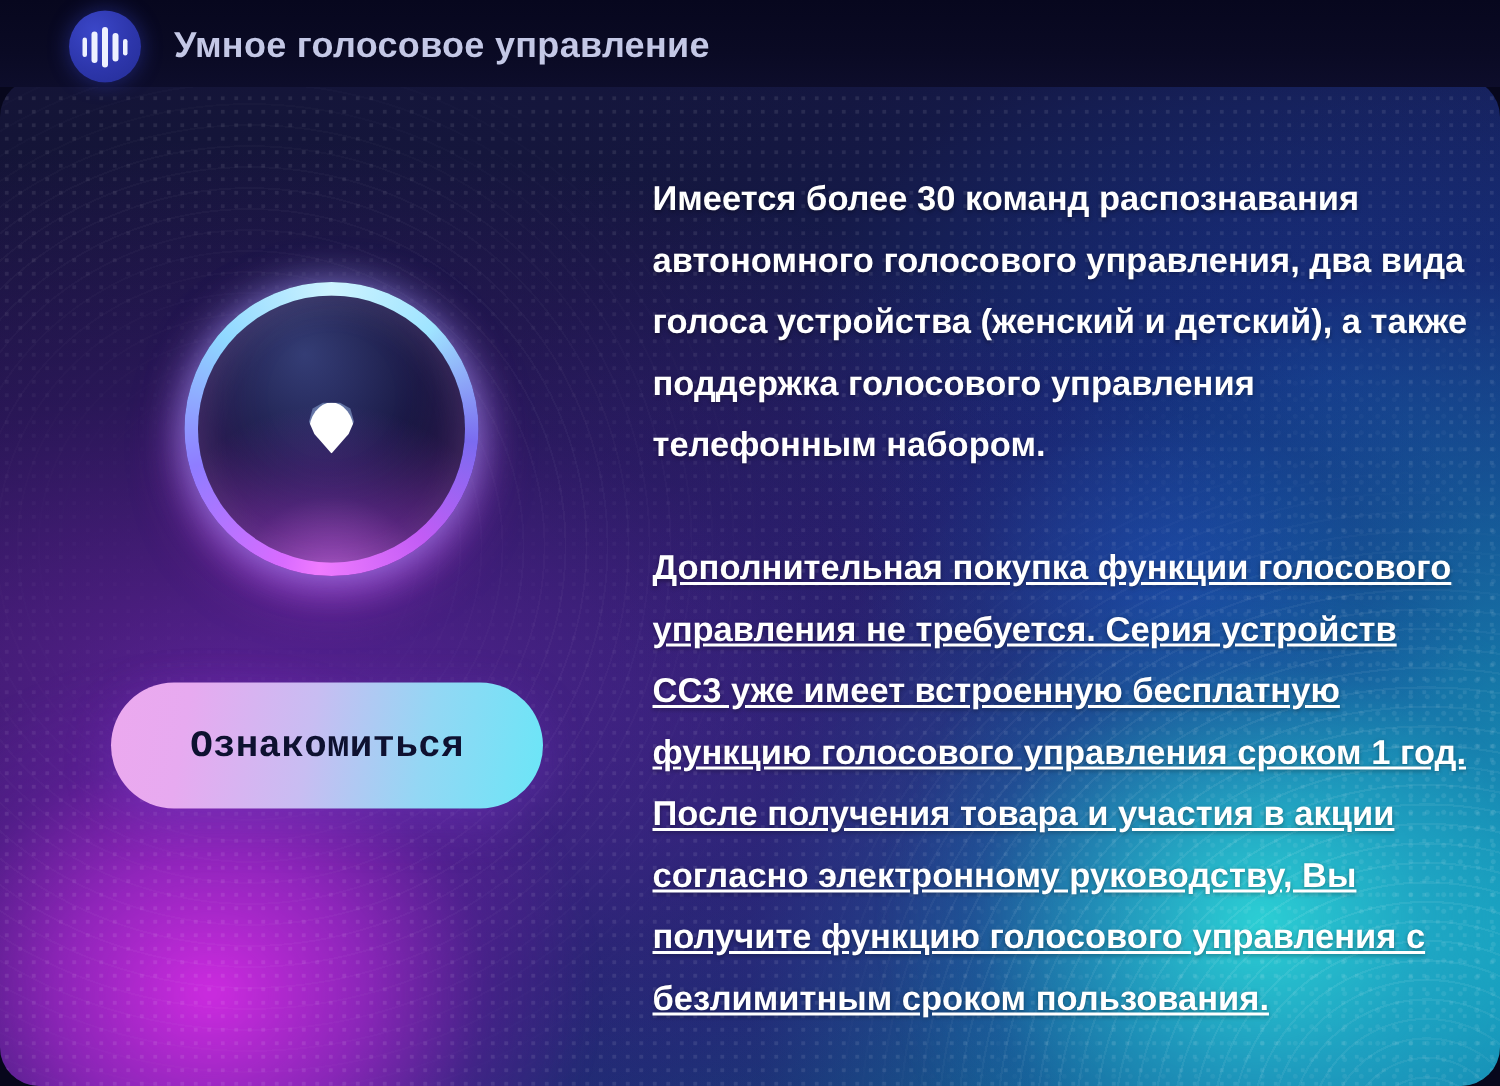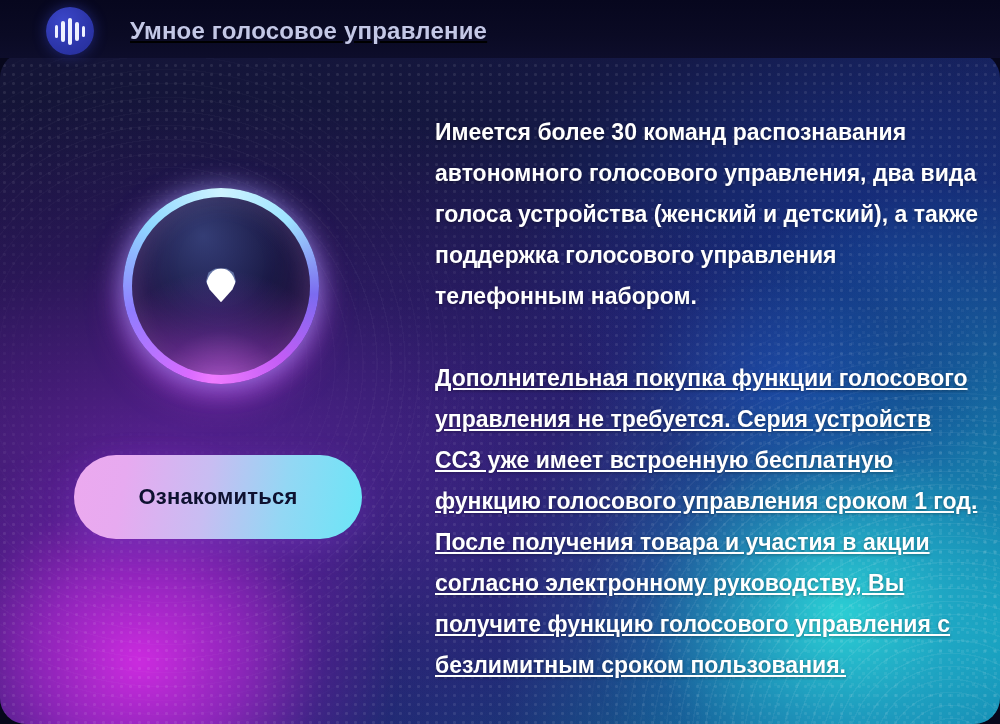--- a/index.html
+++ b/index.html
@@ -64,22 +64,22 @@
     position:absolute;left:-260px;top:-120px;width:820px;height:900px;
     background:repeating-radial-gradient(circle at 52% 48%, rgba(255,255,255,0.07) 0px, rgba(255,255,255,0.07) 1.2px, rgba(255,255,255,0) 1.2px, rgba(255,255,255,0) 14px);
     -webkit-mask-image:radial-gradient(closest-side, rgba(0,0,0,0) 22%, rgba(0,0,0,0.75) 58%, rgba(0,0,0,0) 92%);
     mask-image:radial-gradient(closest-side, rgba(0,0,0,0) 22%, rgba(0,0,0,0.75) 58%, rgba(0,0,0,0) 92%);
     opacity:.6;
   }
 
   
   .header{
     position:absolute;left:0;top:0;width:916px;height:62px;
-    display:flex;align-items:center;gap:36px;padding-left:46px;
-    box-sizing:border-box;z-index:12;text-decoration:underline;
+    display:flex;align-items:center;gap:22px;padding-left:46px;
+    box-sizing:border-box;z-index:12;
   }
   .header-bg{
     position:absolute;left:0;top:0;width:1000px;height:58px;
     background:linear-gradient(180deg,#07071e 0%,#0a0a24 60%,#0d0d2b 100%);
     z-index:10;
   }
   .logo-circle{
     position:relative;width:48px;height:48px;border-radius:50%;
     background:radial-gradient(circle at 36% 30%, #3b47c9 0%, #2d36ab 55%, #242d96 100%);
     display:flex;align-items:center;justify-content:center;gap:3.5px;
@@ -121,22 +121,22 @@
     clip-path:polygon(50% 100%, 88% 62%, 100% 38%, 92% 12%, 68% 0%, 32% 0%, 8% 12%, 0% 38%, 12% 62%);
     box-shadow:0 0 20px rgba(190,220,255,.95), 0 0 40px rgba(140,190,255,.65);
     filter:blur(.3px);
   }
 
   
   .cta{
     position:absolute;left:74px;top:455px;width:288px;height:84px;
     border:none;border-radius:42px;cursor:pointer;
     background:linear-gradient(100deg,#eca9ef 0%,#e7aaf0 18%,#c8bdf2 46%,#93d7f4 72%,#6ae6f7 100%);
-    color:#0e1130;font-size:22px;font-weight:700;letter-spacing:.2px;
-    font-family:Liberation Sans, sans-serif;
+    color:#0e1130;font-size:25px;font-weight:700;letter-spacing:.2px;
+    font-family:Liberation Mono, monospace;
     box-shadow:0 10px 30px rgba(120,60,200,.35);
     z-index:7;
     text-align:center;
   }
 
   
   .copy{
     position:absolute;left:435px;top:112px;width:545px;z-index:7;
     color:#ffffff;
   }

